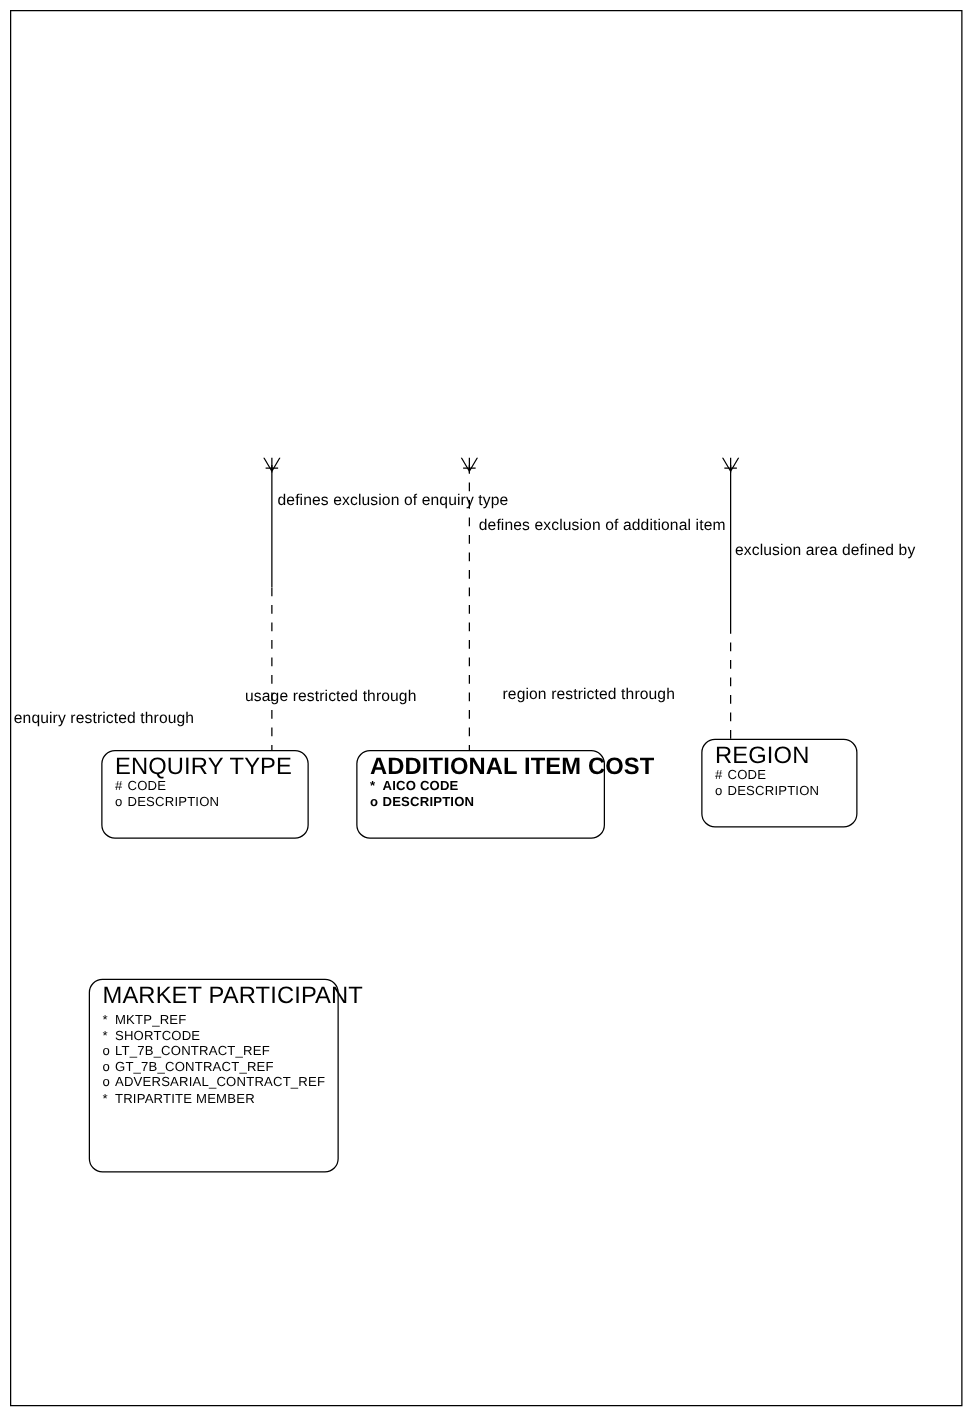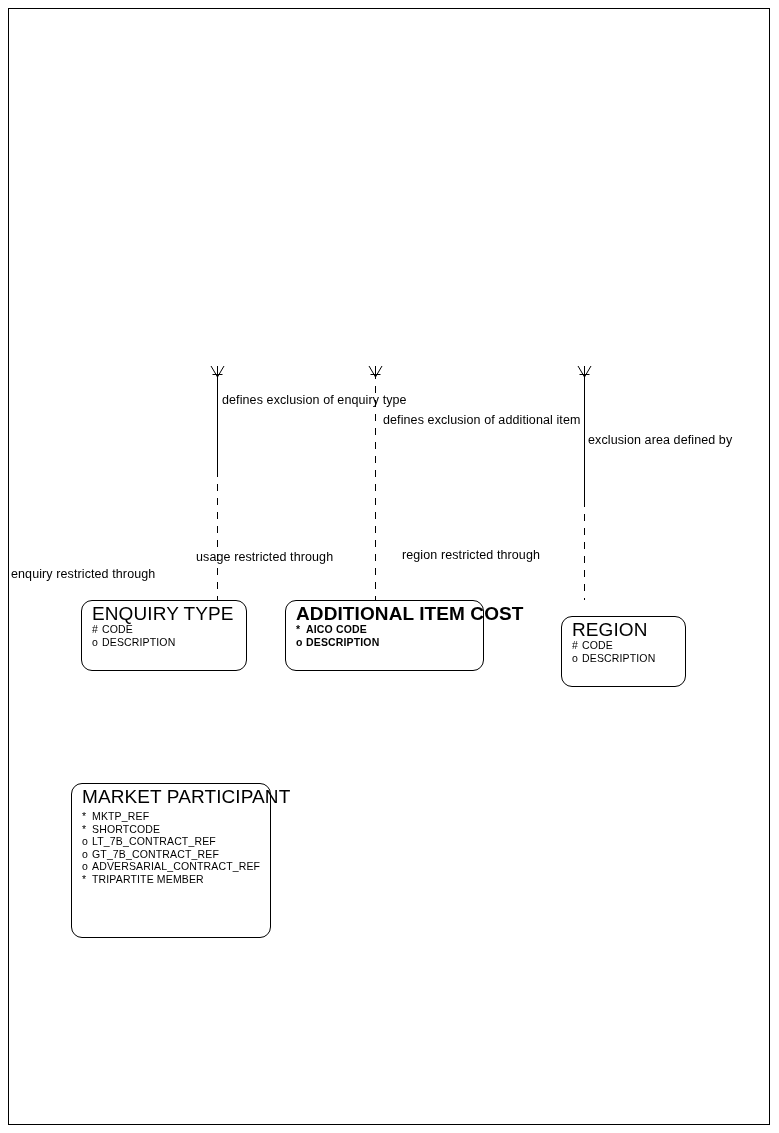--- a/index.html
+++ b/index.html
@@ -91,21 +91,21 @@
   }
   #entity-additional-item-cost {
     left: 285px;
     top: 600px;
     width: 199px;
     height: 71px;
     font-weight: bold;
   }
   #entity-region {
     left: 561px;
-    top: 616px;
+    top: 591px;
     width: 125px;
     height: 71px;
     padding-left: 46px;
   }
   #entity-market-participant {
     left: 71px;
     top: 783px;
     width: 200px;
     height: 155px;
     padding-left: 12px;

